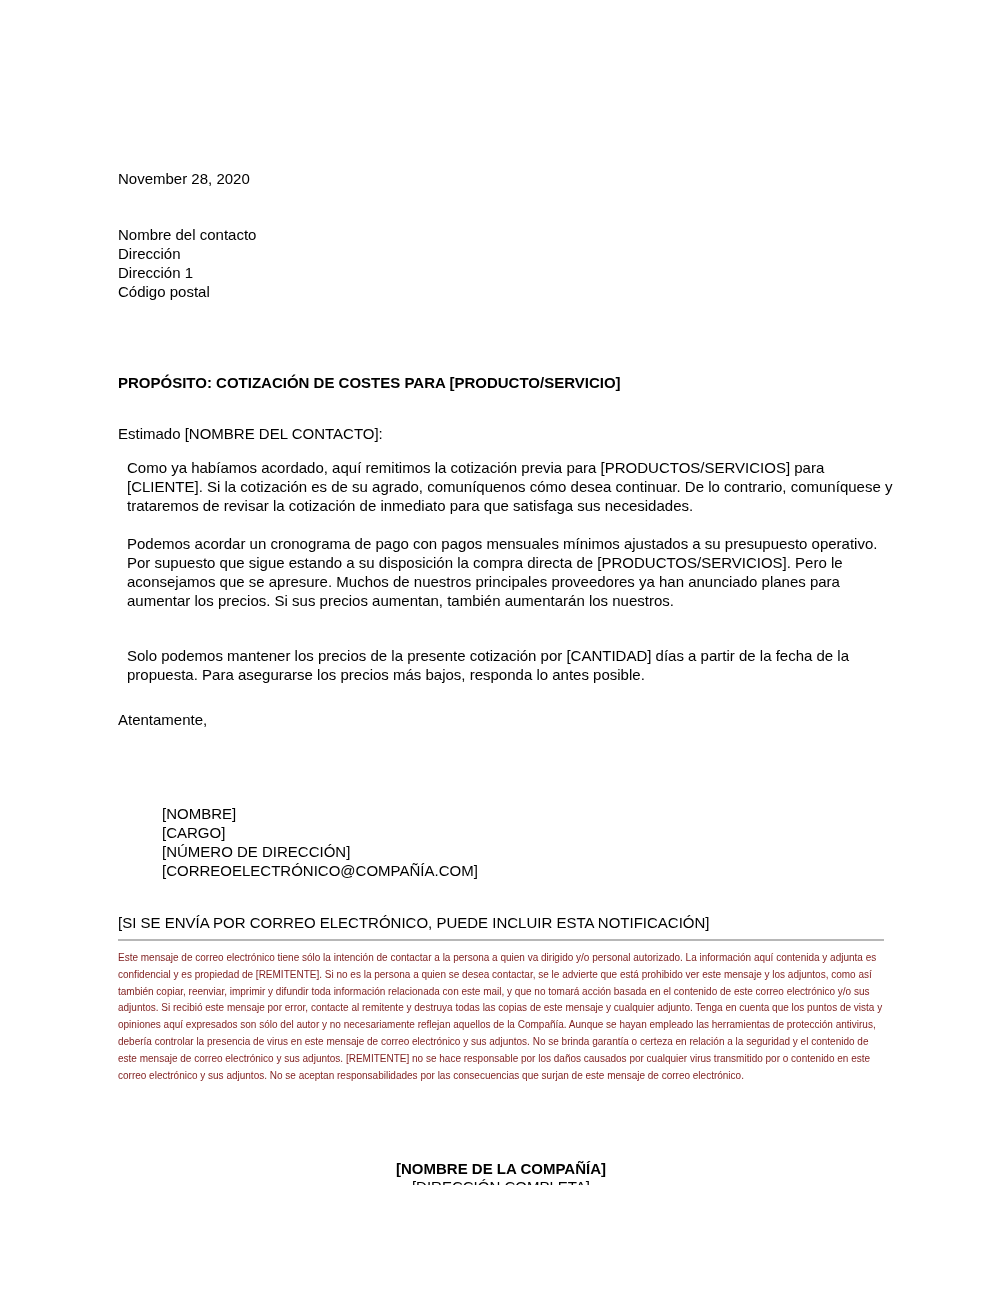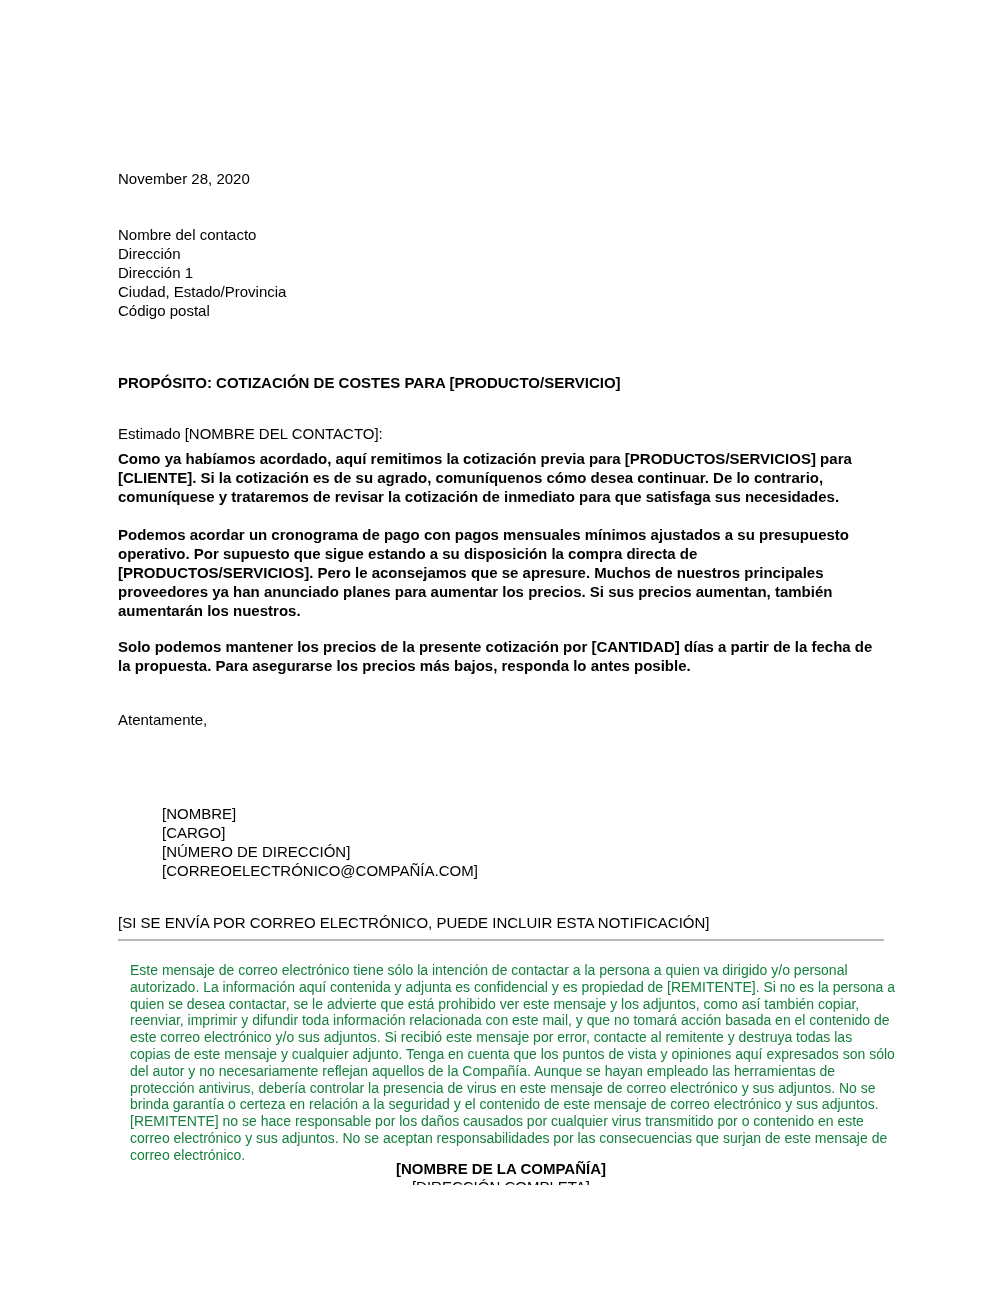--- a/index.html
+++ b/index.html
@@ -12,46 +12,45 @@
     font-size: 15px;
     color: #000000;
     overflow: hidden;
   }
   .abs { position: absolute; left: 118px; width: 766px; }
   .line { line-height: 19px; }
   .date        { top: 169px; }
   .recipient   { top: 225px; line-height: 19px; }
   .subject     { top: 373px; font-weight: bold; }
   .greeting    { top: 404px; margin-top: 20px; }
-  .para        { margin: 0; line-height: 19px; font-weight: bold; }
+  .para        { margin: 9px; line-height: 19px; }
   .p1          { top: 449px; }
   .p2          { top: 525px; }
   .p3          { top: 637px; }
   .closing     { top: 710px; }
   .signature   { top: 804px; line-height: 19px; margin-left: 44px; }
   .notification{ top: 913px; }
   .divider     { top: 939px; height: 0; border-top: 2px solid #b7b7b7; }
-  .disclaimer  { top: 950px; margin: 12px; font-size: 14px; line-height: 16.8px; color: #15803d; }
+  .disclaimer  { top: 950px; margin: 0; font-size: 10px; line-height: 16.8px; color: #7f1d1d; }
   .footer      { top: 1160px; text-align: center; line-height: 18.3px; }
   .company     { font-weight: bold; }
   .weblink     { color: #8b5cf6; text-decoration: underline; cursor: pointer; }
   .bracket     { color: #000000; text-decoration: none; }
 </style>
 </head>
 <body>
 
 <div class="page">
 
   <div class="abs date line">November 28, 2020</div>
 
   <div class="abs recipient">
     <div>Nombre del contacto</div>
     <div>Dirección</div>
     <div>Dirección 1</div>
-    <div>Ciudad, Estado/Provincia</div>
     <div>Código postal</div>
   </div>
 
   <div class="abs subject line">PROPÓSITO: COTIZACIÓN DE COSTES PARA [PRODUCTO/SERVICIO]</div>
 
   <div class="abs greeting line">Estimado [NOMBRE DEL CONTACTO]:</div>
 
   <p class="abs para p1">Como ya habíamos acordado, aquí remitimos la cotización previa para [PRODUCTOS/SERVICIOS] para [CLIENTE]. Si la cotización es de su agrado, comuníquenos cómo desea continuar. De lo contrario, comuníquese y trataremos de revisar la cotización de inmediato para que satisfaga sus necesidades.</p>
   <p class="abs para p2">Podemos acordar un cronograma de pago con pagos mensuales mínimos ajustados a su presupuesto operativo. Por supuesto que sigue estando a su disposición la compra directa de [PRODUCTOS/SERVICIOS]. Pero le aconsejamos que se apresure. Muchos de nuestros principales proveedores ya han anunciado planes para aumentar los precios. Si sus precios aumentan, también aumentarán los nuestros.</p>
   <p class="abs para p3">Solo podemos mantener los precios de la presente cotización por [CANTIDAD] días a partir de la fecha de la propuesta. Para asegurarse los precios más bajos, responda lo antes posible.</p>

